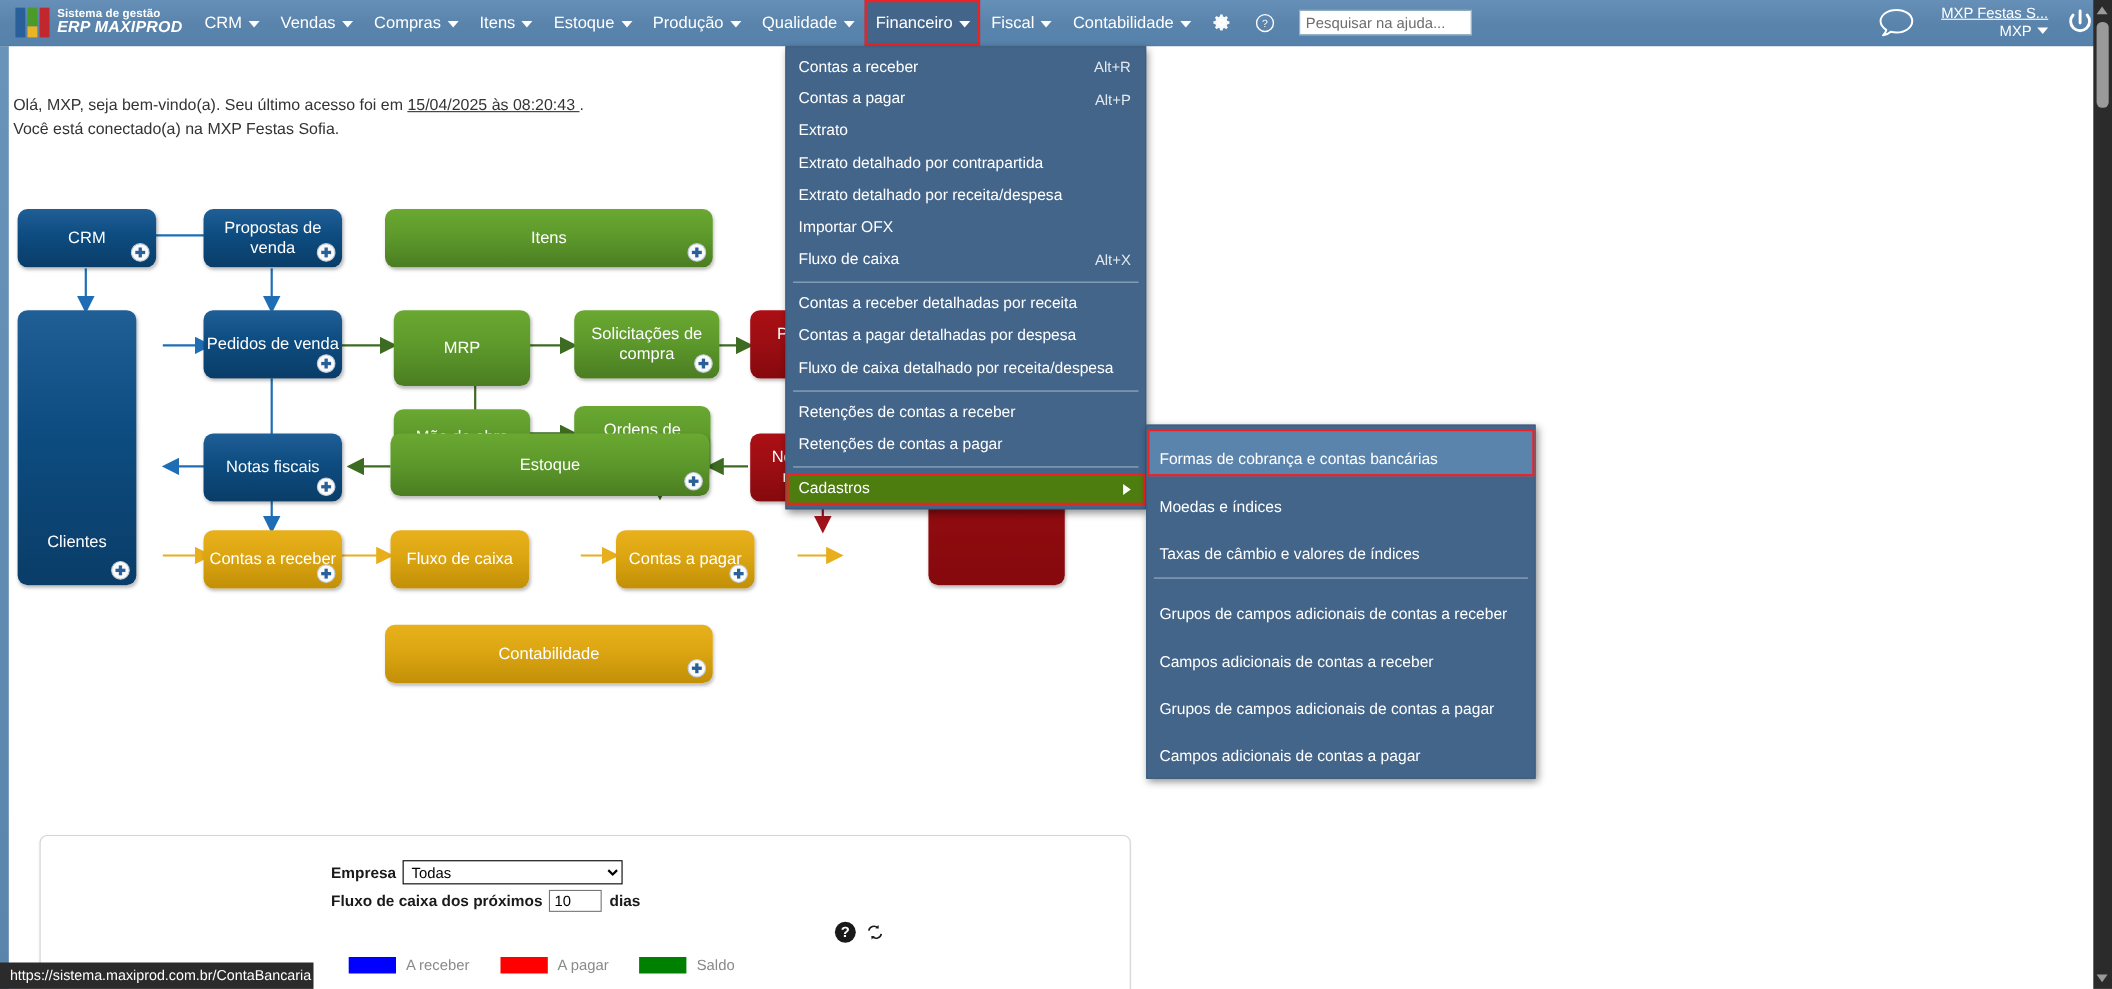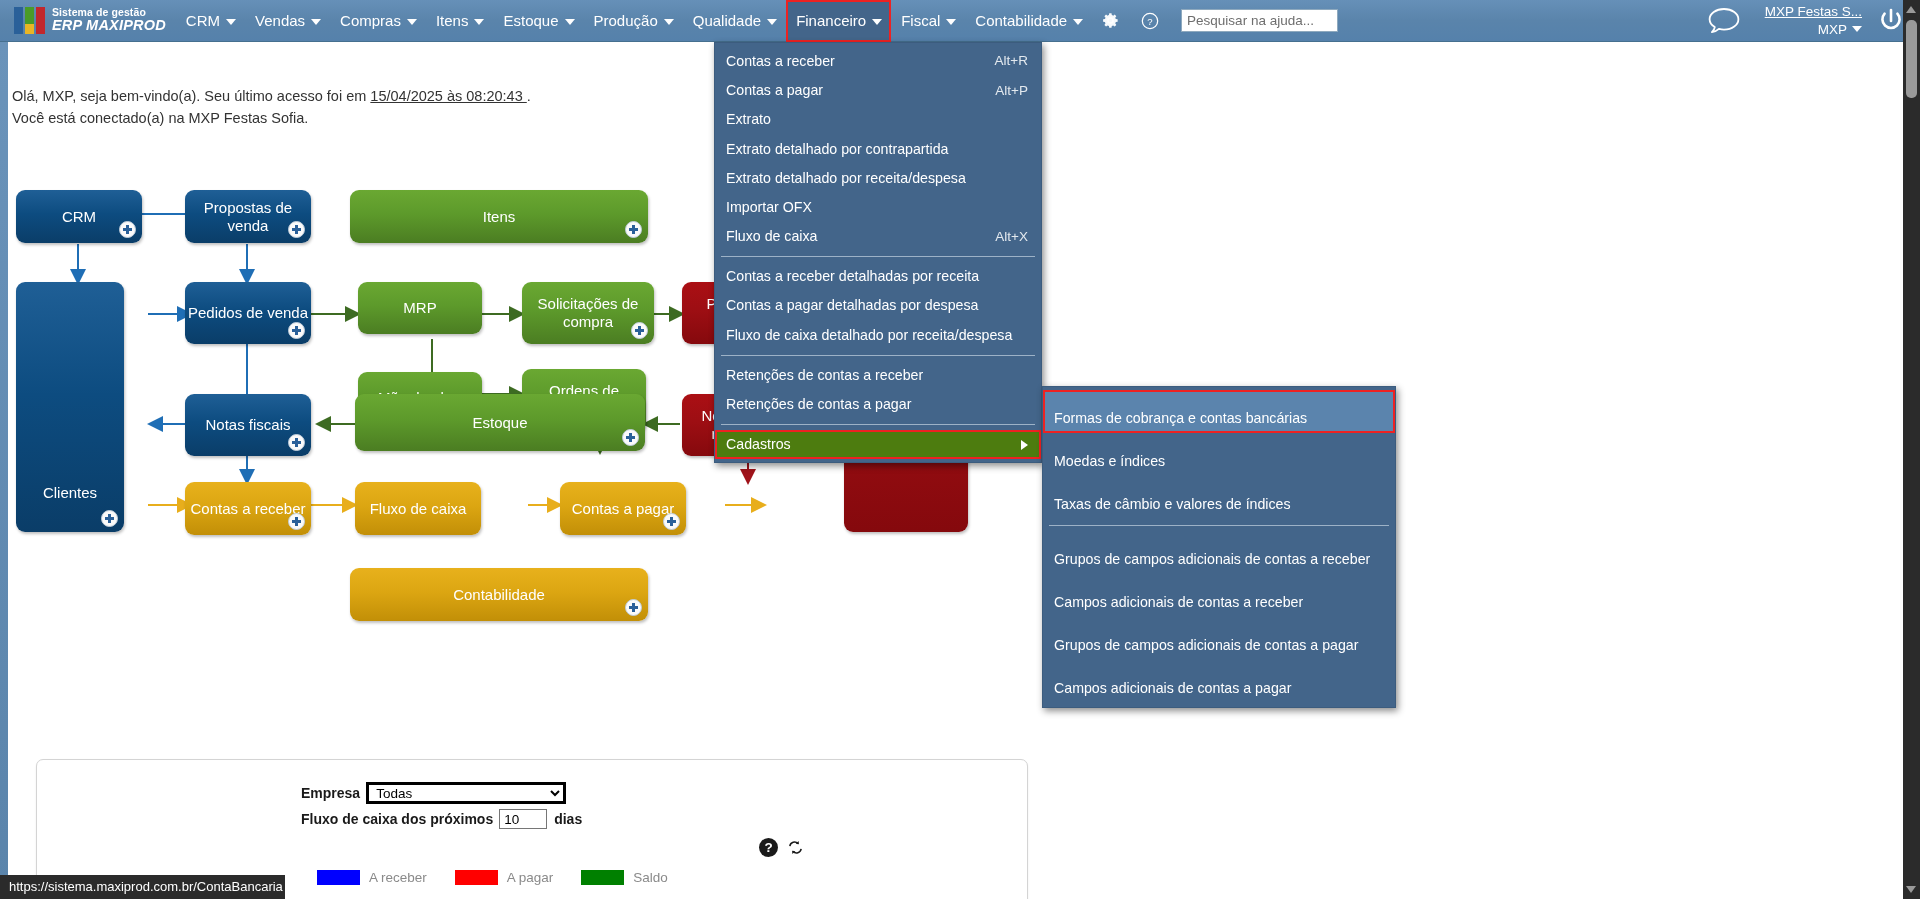--- a/index.html
+++ b/index.html
@@ -121,21 +121,21 @@
     width: 992px; height: 185px;
     background: #ffffff; border: 1px solid #d4d4d4; border-radius: 7px;
     box-shadow: 0 1px 2px rgba(0,0,0,.08);
   }
   .field-row { position: absolute; display: flex; align-items: center; }
   .fr1 { left: 264px; top: 22px; }
   .fr2 { left: 264px; top: 49px; }
   .flabel { font-size: 14px; font-weight: bold; color: #1a1a1a; margin-right: 6px; }
   .fsel {
     width: 200px; height: 22px; font-size: 13.5px;
-    border: 3px solid #000000; background: #ffffff;
+    border: 1px solid #000000; background: #ffffff;
     font-family: "Liberation Sans", sans-serif; padding-left: 3px;
   }
   .finput {
     width: 48px; height: 20px; font-size: 13.5px;
     border: 1px solid #767676; background: #ffffff; padding-left: 4px;
     font-family: "Liberation Sans", sans-serif;
   }
   .funit { font-size: 14px; font-weight: bold; color: #1a1a1a; margin-left: 7px; }
 
   .panel-icons { position: absolute; left: 722px; top: 78px; display: flex; align-items: center; gap: 9px; }
@@ -391,21 +391,21 @@
         </div>
 
       <div class="node n-blue" style="left:16px;  top:110px; width:108px; height:250px;">
           <span style="position:absolute;top:202px;">Clientes</span>
           <span class="plus"></span>
         </div>
       <div class="node n-blue" style="left:185px; top:110px; width:126px; height:62px;">
           <span>Pedidos de venda</span>
           <span class="plus"></span>
         </div>
-      <div class="node n-green" style="left:358px; top:110px; width:124px; height:52px;">
+      <div class="node n-green" style="left:358px; top:110px; width:124px; height:69px;">
           <span>MRP</span>
         </div>
       <div class="node n-green" style="left:522px; top:110px; width:132px; height:62px;">
           <span>Solicitações de compra</span>
           <span class="plus"></span>
         </div>
       <div class="node n-red" style="left:682px; top:110px; width:124px; height:62px;">
           <span>Pedidos de compra</span>
           <span class="plus"></span>
         </div>

